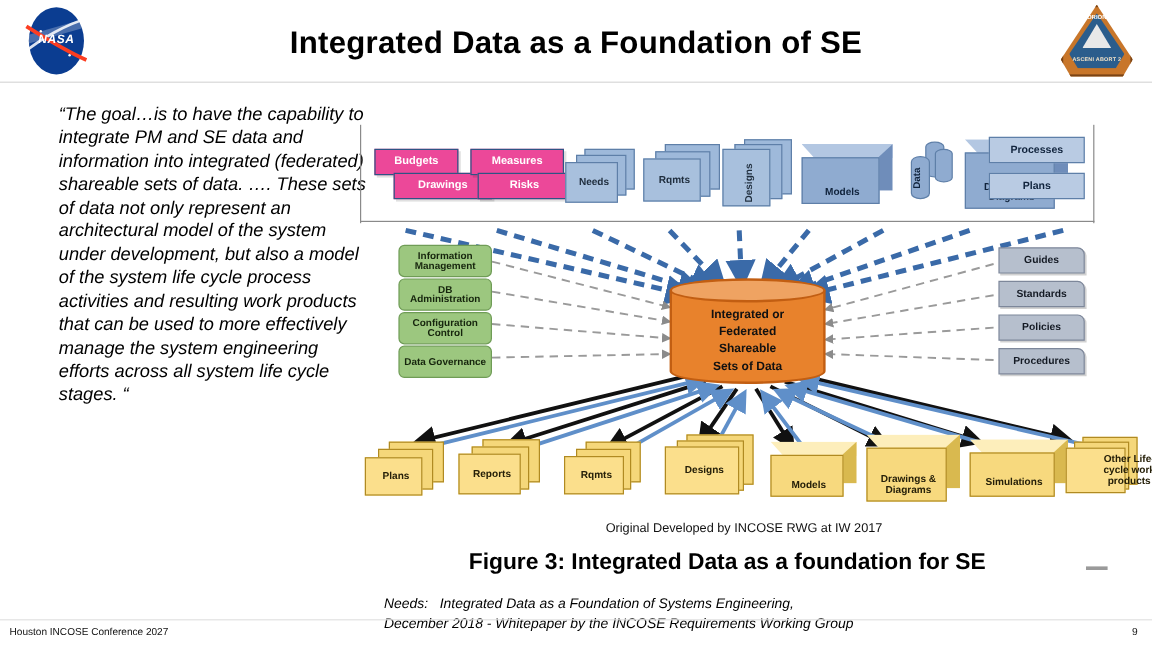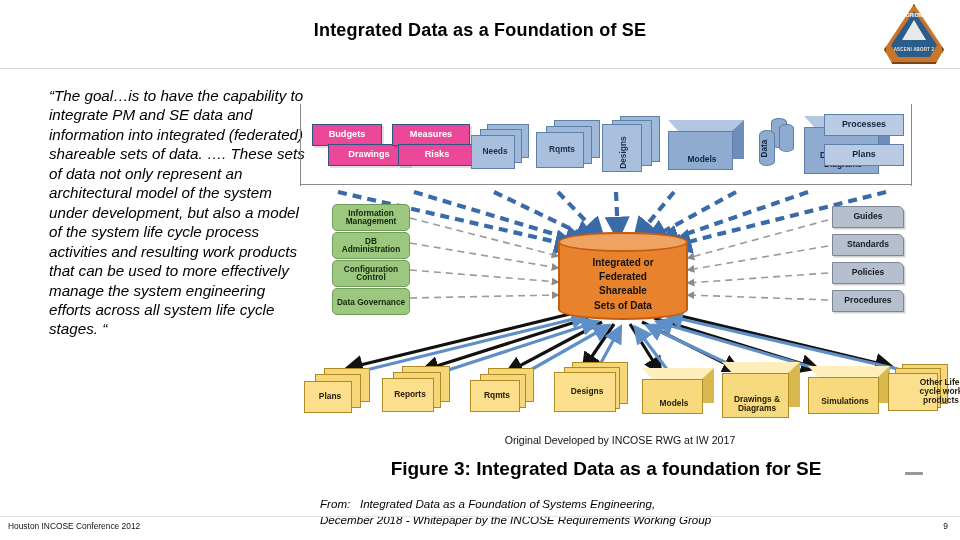--- a/index.html
+++ b/index.html
@@ -9,21 +9,21 @@
     font-family:"Liberation Sans", sans-serif;
     position:relative;
   }
   .slide{position:absolute;inset:0;}
 
   
   .header{position:absolute;left:0;top:0;width:960px;height:68px;}
   .hdr-rule{position:absolute;left:0;top:68px;width:960px;height:1px;background:#d8d8d8;}
   .slide-title{
     position:absolute;left:180px;top:20px;width:600px;text-align:center;
-    font-size:18px;font-weight:bold;color:#000;letter-spacing:.2px;
+    font-size:26px;font-weight:bold;color:#000;letter-spacing:.2px;
   }
   
   .nasa-logo{position:absolute;left:16px;top:4px;width:62px;height:60px;}
   .nasa-logo .ball{
     position:absolute;left:8px;top:2px;width:46px;height:56px;border-radius:50%;
     background:#0b3d91;overflow:hidden;
   }
   .nasa-logo .ball::before{
     content:"";position:absolute;left:-6px;top:16px;width:62px;height:7px;
     background:#fff;transform:rotate(-16deg);opacity:.25;
@@ -189,20 +189,30 @@
   .footer-rule{position:absolute;left:0;top:516px;width:960px;height:1px;background:#e2e2e2;}
   .pagenum{position:absolute;right:12px;top:521px;font-size:8.5px;color:#111;}
 </style>
 </head>
 <body>
 
 <div class="slide">
 
   <div class="header">
 
+    <div class="nasa-logo">
+      <div class="ball"></div>
+      <svg class="swoosh" viewBox="0 0 58 48">
+        <path d="M2,34 C16,22 38,10 56,5" stroke="#ffffff" stroke-width="2.2" fill="none" opacity=".85"></path>
+        <path d="M4,12 C20,22 40,34 54,40" stroke="#fc3d21" stroke-width="3.2" fill="none"></path>
+        <circle cx="16" cy="16" r="1" fill="#fff"></circle>
+        <circle cx="40" cy="36" r="1" fill="#fff"></circle>
+      </svg>
+      <div class="nasa-word">NASA</div>
+    </div>
 
     <div class="slide-title">Integrated Data as a Foundation of SE</div>
 
     <div class="orion-patch">
       <div class="tri"></div>
       <div class="inner"></div>
       <div class="cap"></div>
       <div class="top-txt">ORION</div>
       <div class="bot-txt">ASCENI ABORT 2</div>
     </div>
@@ -443,22 +453,22 @@
       <div class="sheet front" style="left:0px;top:9px;width:50px;height:38px;"></div>
       <div class="lbl" style="left:0;width:50px;top:28px;padding-left:28px;">Other Life-cycle work products</div>
     </div>
   </div>
 
   <div class="orig-credit">Original Developed by INCOSE RWG at IW 2017</div>
   <div class="fig-caption">Figure 3: Integrated Data as a foundation for SE</div>
   <div class="cap-tail"></div>
 
   <div class="src">
-    <span class="from">From:</span>
+    <span class="from">Needs:</span>
     &nbsp;&nbsp;<span>Integrated Data as a Foundation of Systems Engineering,</span><br>
     <span>December 2018 - Whitepaper by the INCOSE Requirements Working Group</span>
   </div>
 
   <div class="footer-rule"></div>
-  <div class="footer-left">Houston INCOSE Conference 2012</div>
+  <div class="footer-left">Houston INCOSE Conference 2027</div>
   <div class="pagenum">9</div>
 
 </div>
 
 </body></html>

